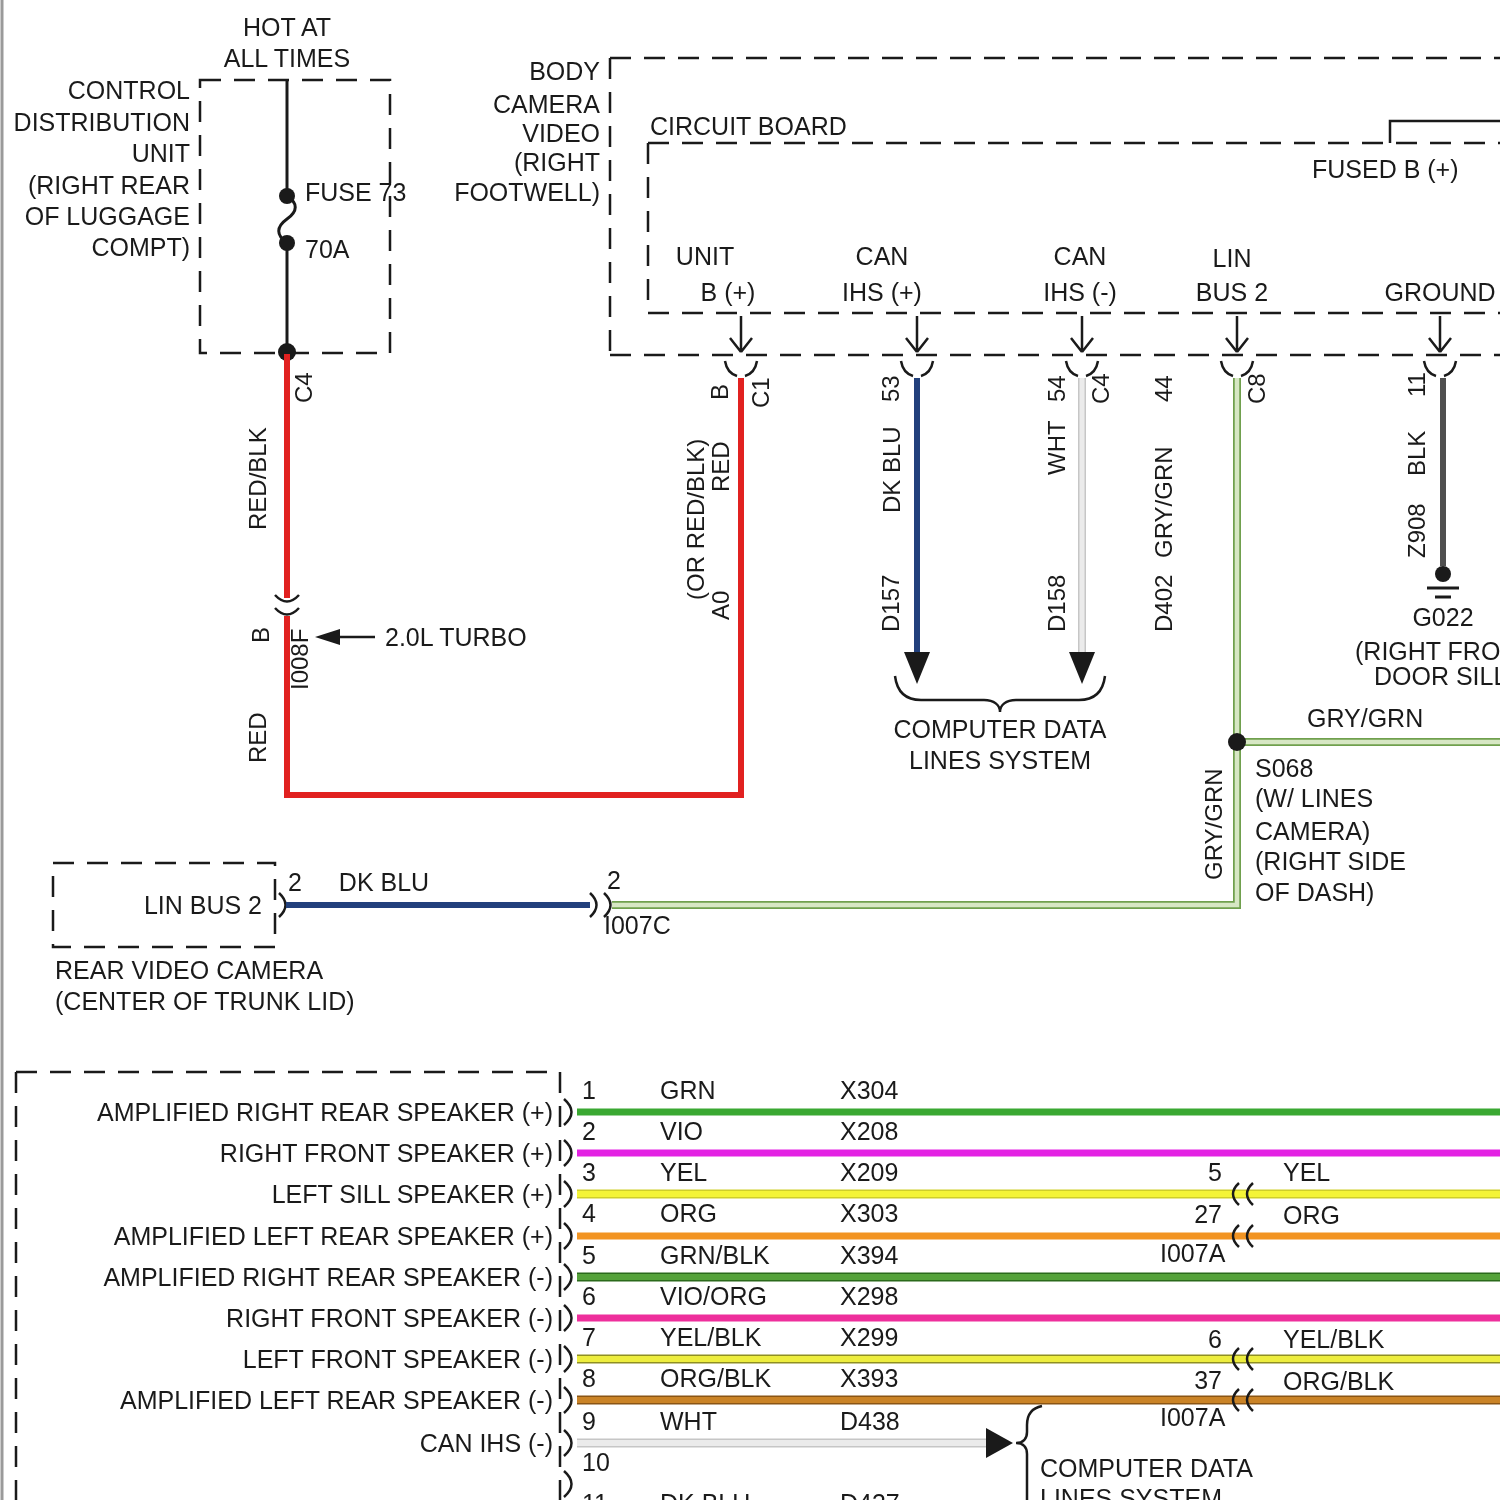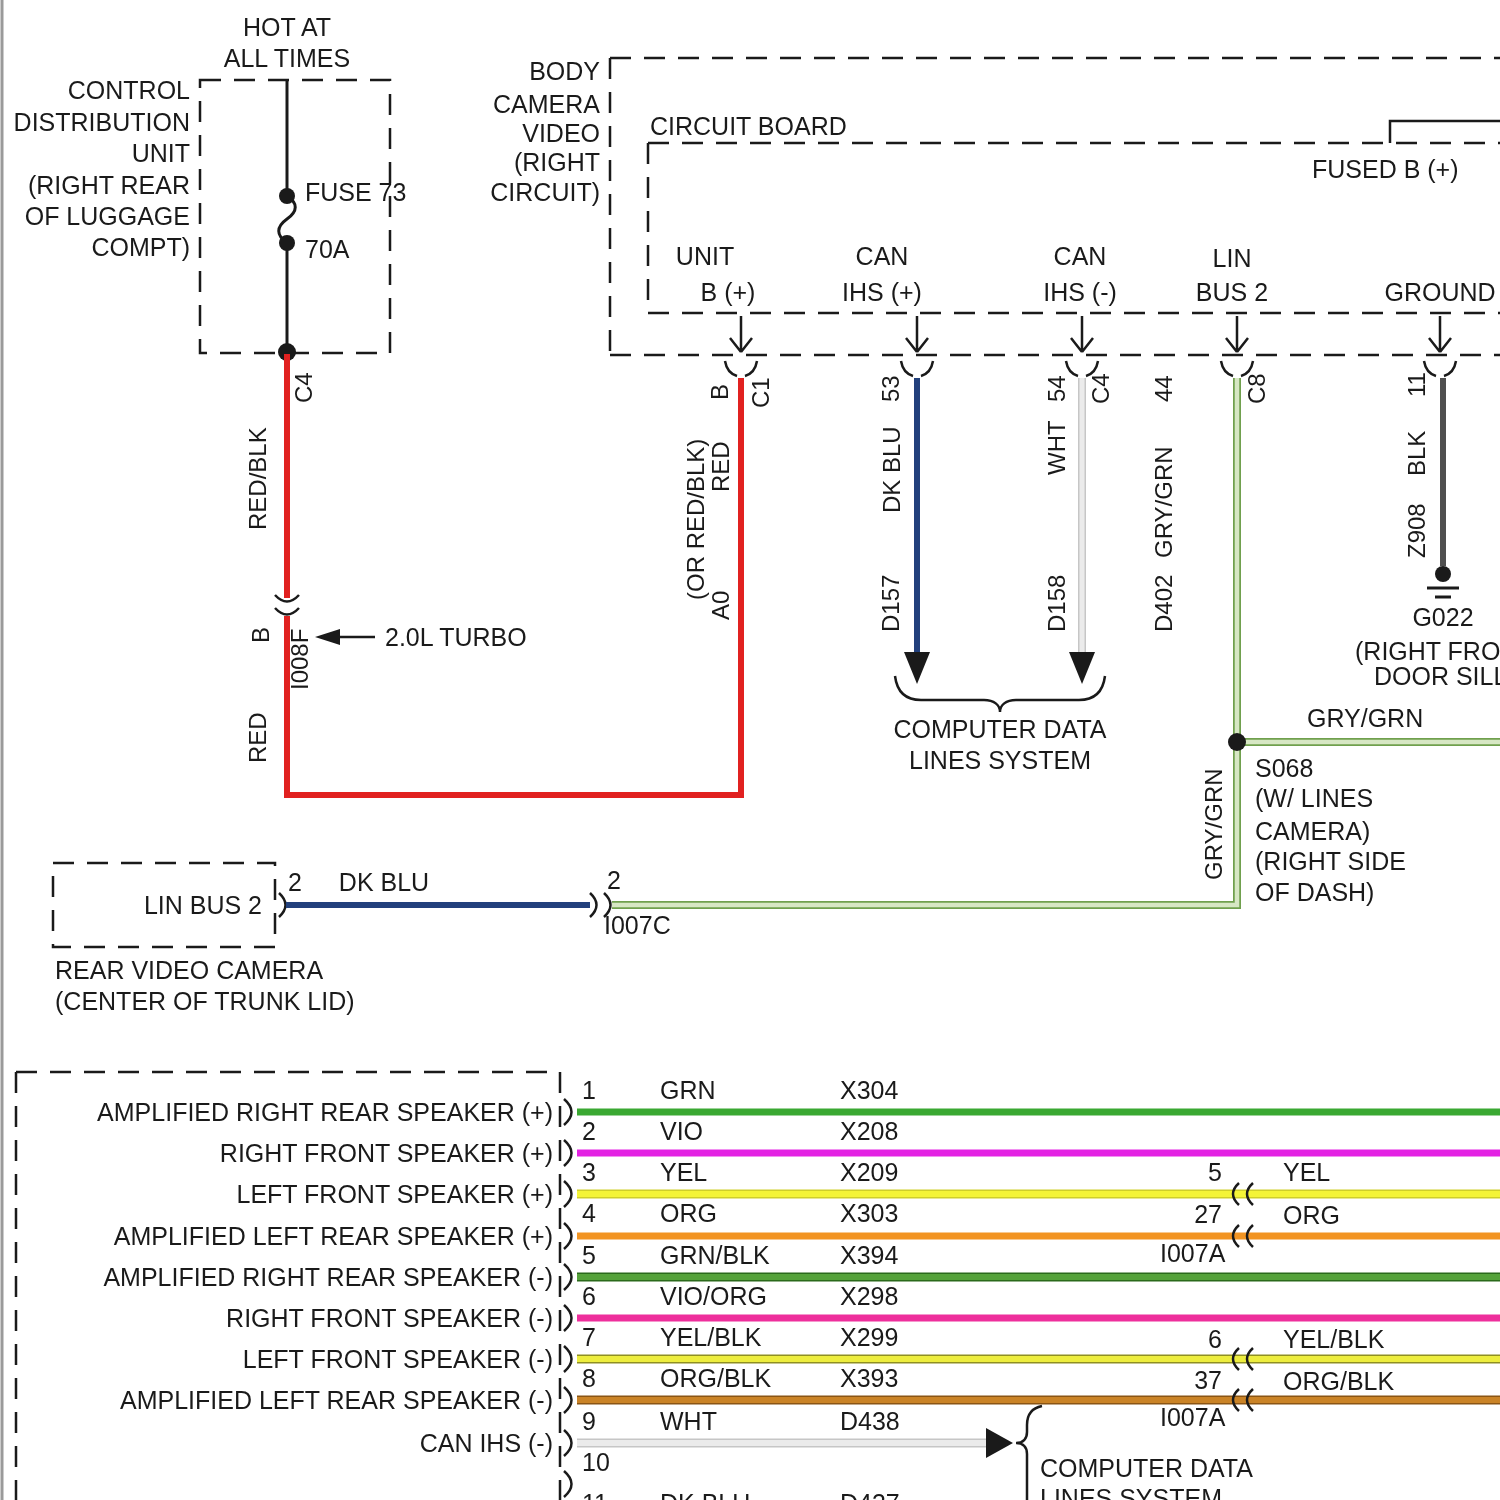--- a/index.html
+++ b/index.html
@@ -149,21 +149,21 @@
 <div class="lab tr" style="left:190px;top:185px">(RIGHT REAR</div>
 <div class="lab tr" style="left:190px;top:216px">OF LUGGAGE</div>
 <div class="lab tr" style="left:190px;top:247px">COMPT)</div>
 <div class="lab" style="left:305px;top:192px">FUSE 73</div>
 <div class="lab" style="left:305px;top:249px">70A</div>
 
 <div class="lab tr" style="left:600px;top:71px">BODY</div>
 <div class="lab tr" style="left:600px;top:104px">CAMERA</div>
 <div class="lab tr" style="left:600px;top:133px">VIDEO</div>
 <div class="lab tr" style="left:600px;top:162px">(RIGHT</div>
-<div class="lab tr" style="left:600px;top:192px">CIRCUIT)</div>
+<div class="lab tr" style="left:600px;top:192px">FOOTWELL)</div>
 <div class="lab" style="left:650px;top:126px">CIRCUIT BOARD</div>
 <div class="lab" style="left:1312px;top:169px">FUSED B (+)</div>
 
 <div class="lab tc" style="left:705px;top:256px">UNIT</div>
 <div class="lab tc" style="left:728px;top:292px">B (+)</div>
 <div class="lab tc" style="left:882px;top:256px">CAN</div>
 <div class="lab tc" style="left:882px;top:292px">IHS (+)</div>
 <div class="lab tc" style="left:1080px;top:256px">CAN</div>
 <div class="lab tc" style="left:1080px;top:292px">IHS (-)</div>
 <div class="lab tc" style="left:1232px;top:258px">LIN</div>
@@ -215,21 +215,21 @@
 <div class="lab tr" style="left:262px;top:905px">LIN BUS 2</div>
 <div class="lab" style="left:288px;top:882px">2</div>
 <div class="lab tc" style="left:384px;top:882px">DK BLU</div>
 <div class="lab" style="left:607px;top:880px">2</div>
 <div class="lab" style="left:604px;top:925px">I007C</div>
 <div class="lab" style="left:55px;top:970px">REAR VIDEO CAMERA</div>
 <div class="lab" style="left:55px;top:1001px">(CENTER OF TRUNK LID)</div>
 
 <div class="lab tr" style="left:553px;top:1112px">AMPLIFIED RIGHT REAR SPEAKER (+)</div>
 <div class="lab tr" style="left:553px;top:1153px">RIGHT FRONT SPEAKER (+)</div>
-<div class="lab tr" style="left:553px;top:1194px">LEFT FRONT SPEAKER (+)</div>
+<div class="lab tr" style="left:553px;top:1194px">LEFT SILL SPEAKER (+)</div>
 <div class="lab tr" style="left:553px;top:1236px">AMPLIFIED LEFT REAR SPEAKER (+)</div>
 <div class="lab tr" style="left:553px;top:1277px">AMPLIFIED RIGHT REAR SPEAKER (-)</div>
 <div class="lab tr" style="left:553px;top:1318px">RIGHT FRONT SPEAKER (-)</div>
 <div class="lab tr" style="left:553px;top:1359px">LEFT FRONT SPEAKER (-)</div>
 <div class="lab tr" style="left:553px;top:1400px">AMPLIFIED LEFT REAR SPEAKER (-)</div>
 <div class="lab tr" style="left:553px;top:1443px">CAN IHS (-)</div>
 
 <div class="lab" style="left:582px;top:1090px">1</div>
 <div class="lab" style="left:582px;top:1131px">2</div>
 <div class="lab" style="left:582px;top:1172px">3</div>

